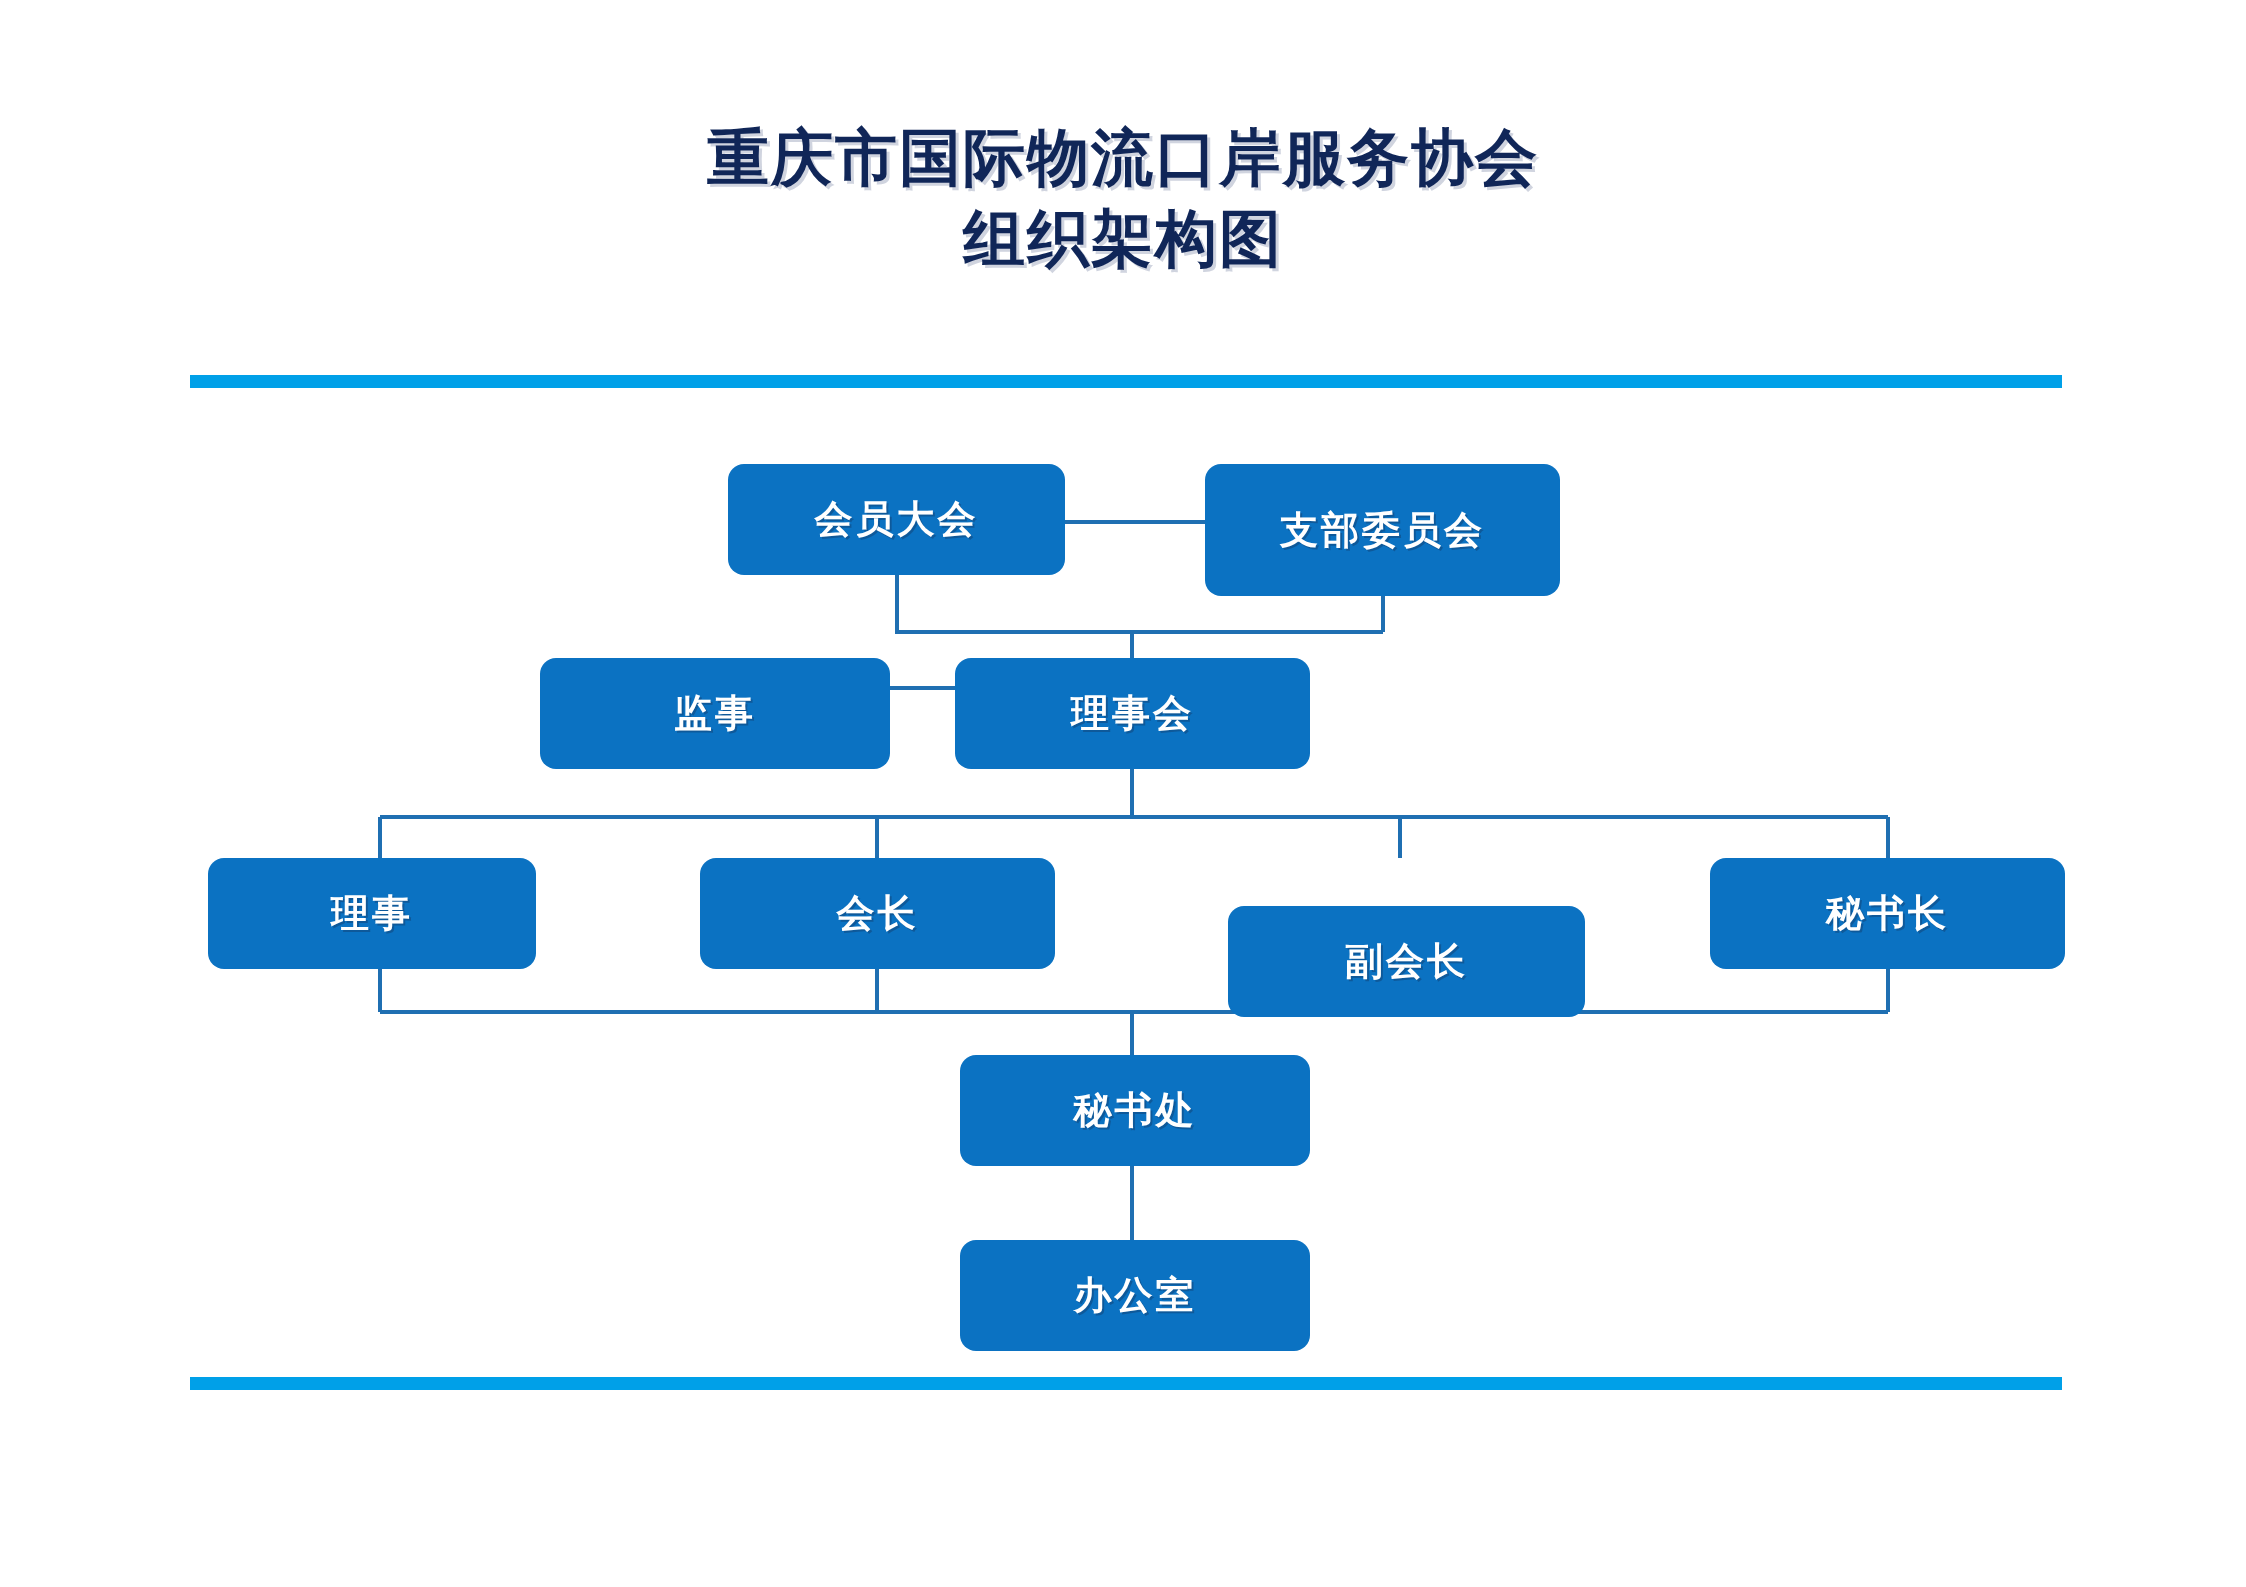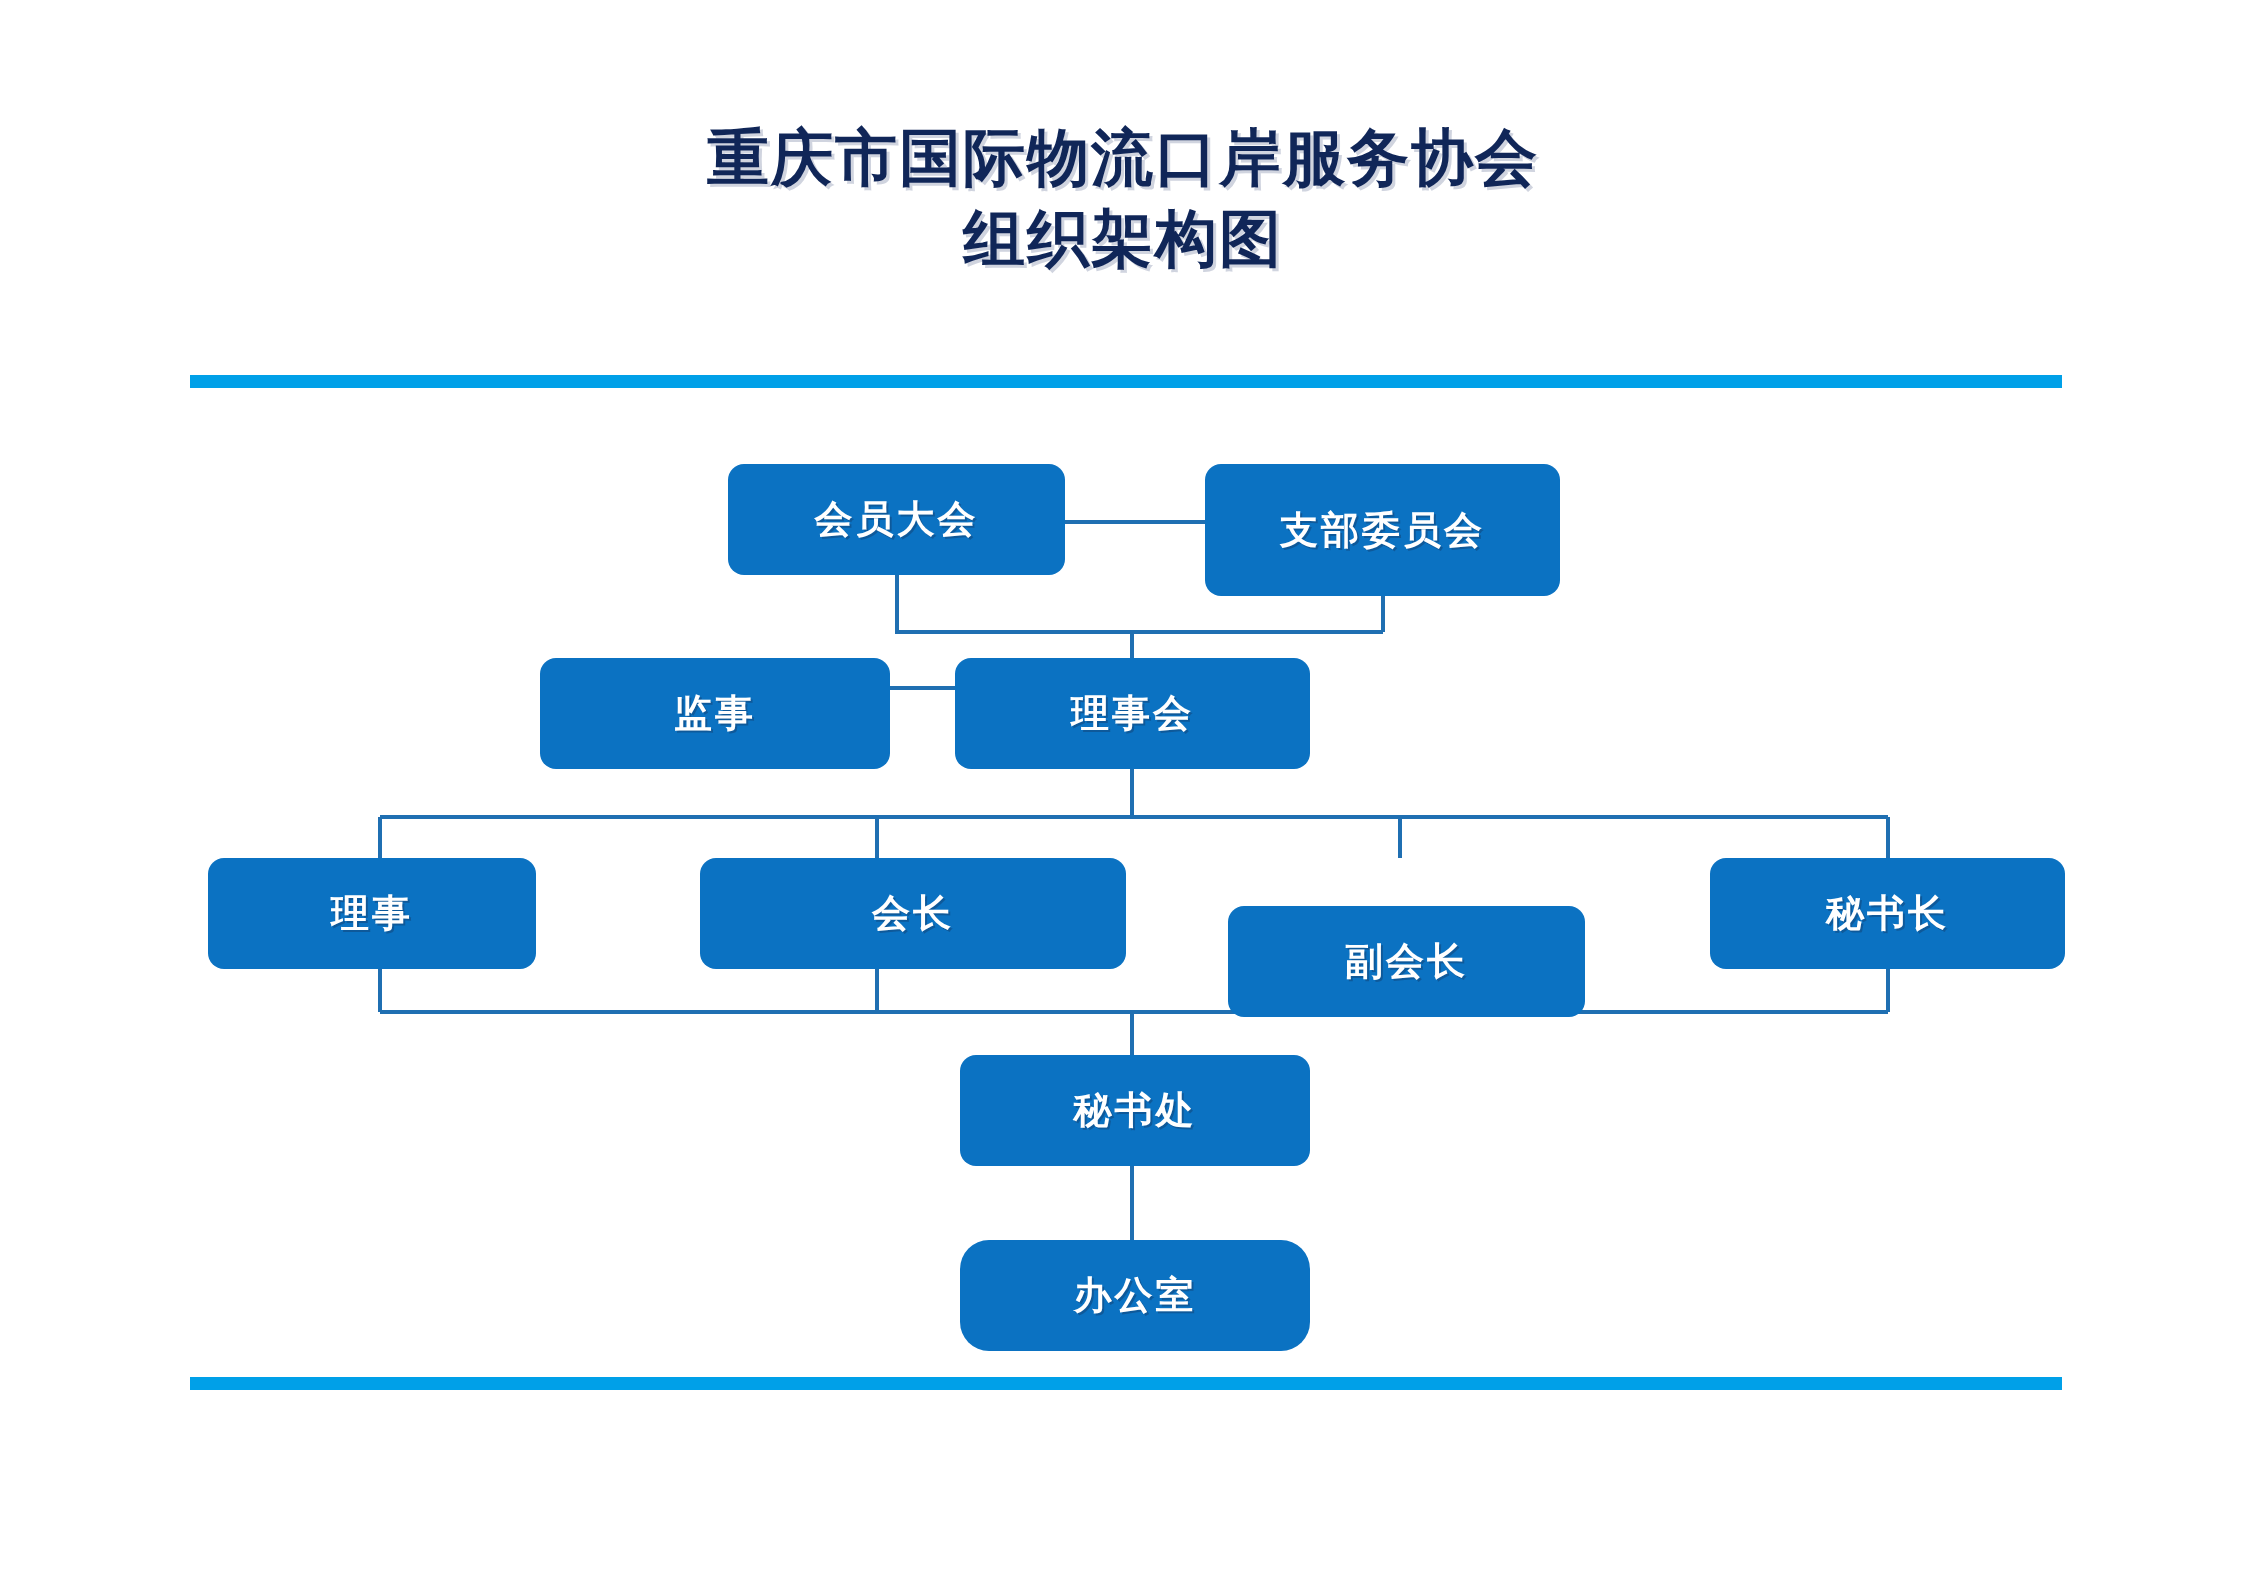--- a/index.html
+++ b/index.html
@@ -133,33 +133,33 @@
   </div>
 
   <div class="node" style="left: 955px; top: 658px; width: 355px; height: 111px; background: rgb(11, 114, 194); color: rgb(255, 255, 255);">
     <span class="label">理事会</span>
   </div>
 
   <div class="node" style="left: 208px; top: 858px; width: 328px; height: 111px; background: rgb(11, 114, 194); color: rgb(255, 255, 255);">
     <span class="label">理事</span>
   </div>
 
-  <div class="node" style="left: 700px; top: 858px; width: 426px; height: 111px; background: rgb(11, 114, 194); color: rgb(255, 255, 255);">
+  <div class="node" style="left: 700px; top: 858px; width: 355px; height: 111px; background: rgb(11, 114, 194); color: rgb(255, 255, 255);">
     <span class="label">会长</span>
   </div>
 
   <div class="node" style="left: 1228px; top: 906px; width: 357px; height: 111px; background: rgb(11, 114, 194); color: rgb(255, 255, 255);">
     <span class="label">副会长</span>
   </div>
 
   <div class="node" style="left: 1710px; top: 858px; width: 355px; height: 111px; background: rgb(11, 114, 194); color: rgb(255, 255, 255);">
     <span class="label">秘书长</span>
   </div>
 
   <div class="node" style="left: 960px; top: 1055px; width: 350px; height: 111px; background: rgb(11, 114, 194); color: #ffffff;">
     <span class="label">秘书处</span>
   </div>
 
-  <div class="node" style="left: 960px; top: 1240px; width: 350px; height: 111px; background: rgb(11, 114, 194); color: rgb(255, 255, 255); border-radius: 29px;">
+  <div class="node" style="left: 960px; top: 1240px; width: 350px; height: 111px; background: rgb(11, 114, 194); color: rgb(255, 255, 255);">
     <span class="label">办公室</span>
   </div>
 
 </div>
 
 </body></html>

